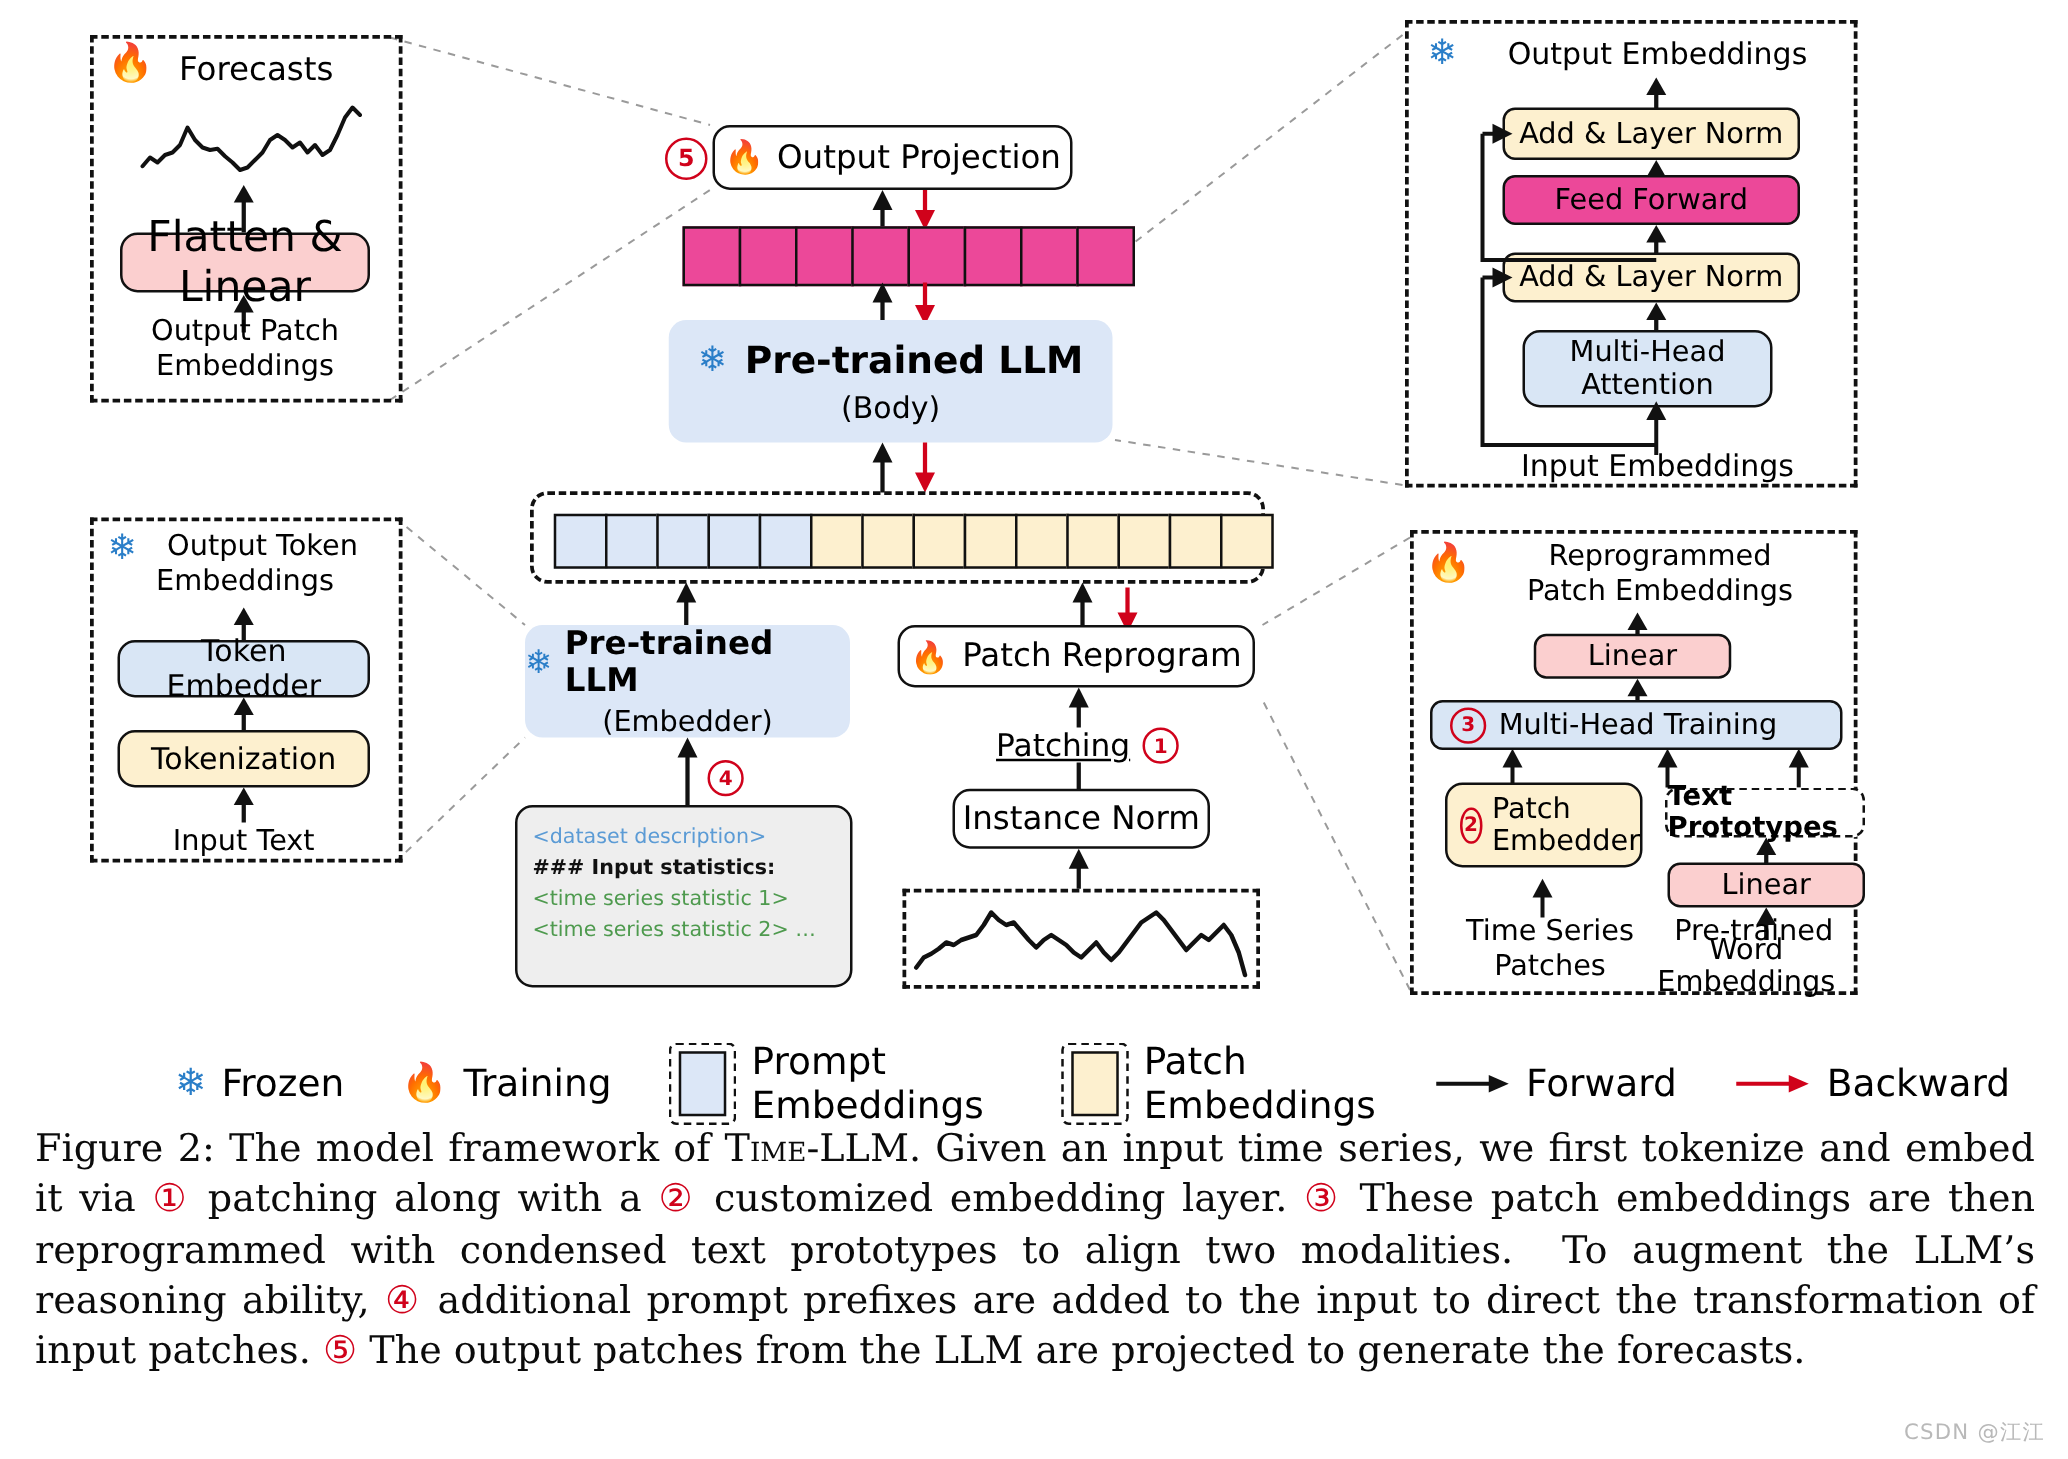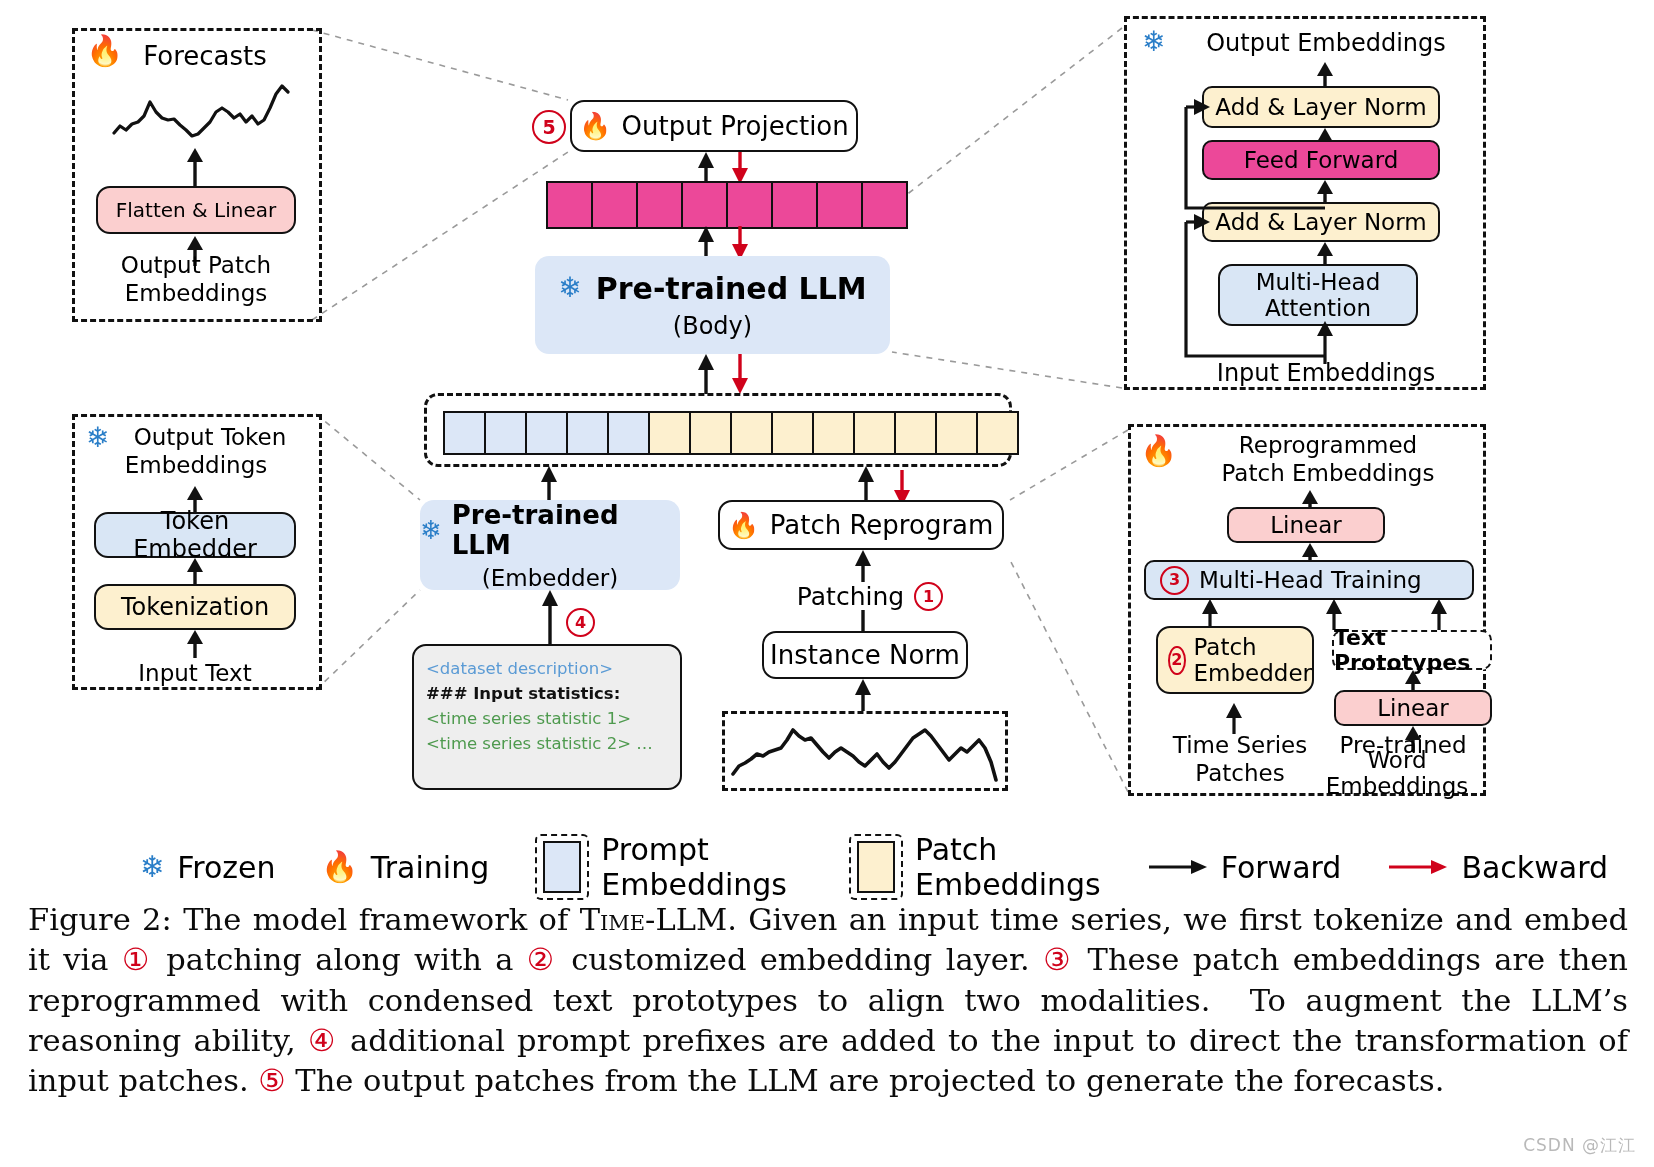--- a/index.html
+++ b/index.html
@@ -75,21 +75,21 @@
 <svg class="abs" style="left:110px;top:78px;width:180px;height:70px;">
   <polyline fill="none" stroke="#111" stroke-width="3.2" stroke-linejoin="round" stroke-linecap="round" points="4,55 10,48 16,52 22,46 28,44 34,38 40,24 46,34 52,40 58,42 64,41 70,47 76,52 82,58 88,56 94,50 100,44 106,34 112,30 118,34 124,40 130,36 136,44 142,38 148,46 154,42 160,30 166,16 172,8 178,14"></polyline>
 </svg>
 
 <svg class="abs" style="left:182px;top:148px;width:26px;height:38px;">
   <line x1="13" y1="38" x2="13" y2="9" stroke="#111" stroke-width="3.4"></line>
   <polygon points="13,0 5,14 21,14" fill="#111"></polygon>
 </svg>
 
 <div class="abs rbox pink" style="left:96px;top:186px;width:200px;height:48px;">
-  <span style="font-size:20px;">Flatten &amp; Linear</span>
+  <span style="font-size:34px;">Flatten &amp; Linear</span>
 </div>
 
 <svg class="abs" style="left:182px;top:236px;width:26px;height:30px;">
   <line x1="13" y1="30" x2="13" y2="9" stroke="#111" stroke-width="3.4"></line>
   <polygon points="13,0 5,14 21,14" fill="#111"></polygon>
 </svg>
 
 <div class="abs ctext" style="left:96px;top:252px;width:200px;height:28px;font-size:23px;">Output Patch</div>
 <div class="abs ctext" style="left:96px;top:280px;width:200px;height:28px;font-size:23px;">Embeddings</div>
 
@@ -352,21 +352,21 @@
   <span class="flame" style="font-size:25px;margin-right:10px;">🔥</span>
   <span style="font-size:26px;">Patch Reprogram</span>
 </div>
 
 <svg class="abs" style="left:850px;top:550px;width:26px;height:32px;">
   <line x1="13" y1="32" x2="13" y2="11" stroke="#111" stroke-width="3.4"></line>
   <polygon points="13,0 5,16 21,16" fill="#111"></polygon>
 </svg>
 
 <div class="abs" style="left:790px;top:582px;width:160px;display:flex;align-items:center;justify-content:center;">
-  <span style="font-size:25px;">Patching</span>
+  <span style="font-size:25px;text-decoration:underline;">Patching</span>
   <span class="num s" style="margin-left:10px;">1</span>
 </div>
 
 <svg class="abs" style="left:850px;top:610px;width:26px;height:22px;">
   <line x1="13" y1="22" x2="13" y2="0" stroke="#111" stroke-width="3.4"></line>
 </svg>
 
 <div class="abs rbox" style="left:762px;top:631px;width:206px;height:48px;">
   <span style="font-size:26px;">Instance Norm</span>
 </div>

